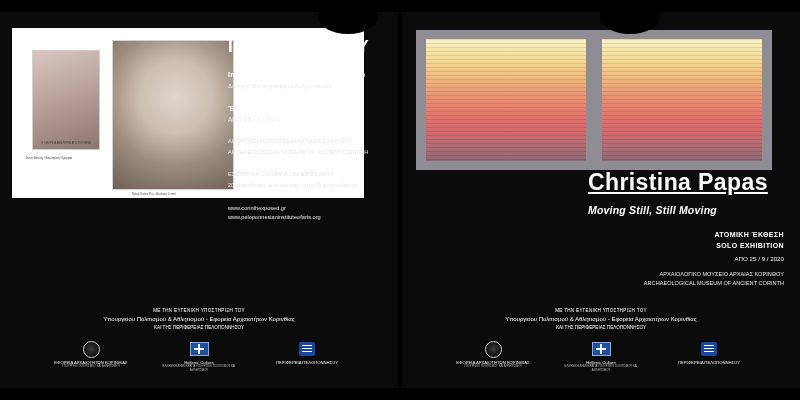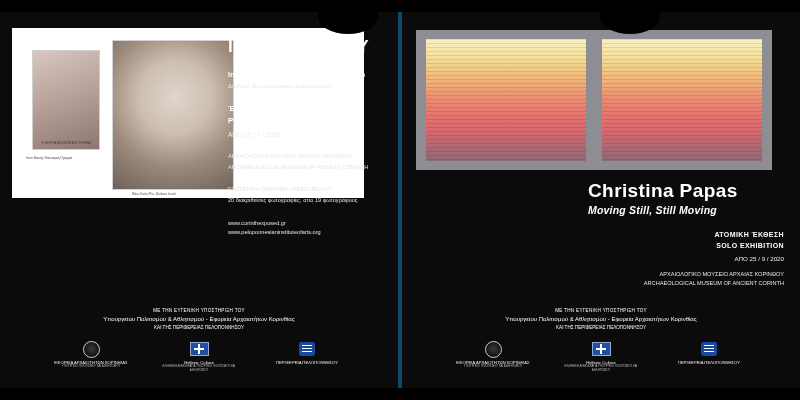--- a/index.html
+++ b/index.html
@@ -5,21 +5,21 @@
   html,body{margin:0;padding:0;}
   body{
     width:800px;height:400px;
     background:#ffffff;
     font-family:"Liberation Sans", sans-serif;
     overflow:hidden;
   }
   .stage{
     position:relative;
     width:800px;height:400px;
-    background:#0c4a6e;
+    background:#000000;
   }
   
   .bar-top{position:absolute;left:0;top:0;width:800px;height:12px;background:#000;}
   .bar-bottom{position:absolute;left:0;bottom:0;width:800px;height:12px;background:#000;}
 
   
   .poster-left{
     position:absolute;left:0;top:12px;width:398px;height:376px;
     background:#0b0b0b;
     overflow:hidden;
@@ -93,22 +93,22 @@
         rgba(0,0,0,0.10) 0px, rgba(0,0,0,0.10) 1px,
         rgba(255,255,255,0.0) 1px, rgba(255,255,255,0.0) 4px),
       linear-gradient(to bottom,
         #f7f0c8 0%, #f6e7a8 10%, #f3d58d 20%,
         #f0b97c 32%, #ec9a74 44%, #e8806f 56%,
         #e1716c 66%, #d4686c 76%, #b86a72 86%, #8e6a77 100%);
   }
   .rp-art .panel.left{left:10px;width:160px;}
   .rp-art .panel.right{left:186px;width:160px;}
   .rp-name{
-    position:absolute;left:186px;top:168px;width:200px;
-    color:#ffffff;font-size:19px;font-weight:bold;letter-spacing:.4px;
+    position:absolute;left:186px;top:157px;width:200px;
+    color:#ffffff;font-size:23px;font-weight:bold;letter-spacing:.4px;text-decoration:underline;
   }
   .rp-tag{
     position:absolute;left:186px;top:192px;width:200px;
     color:#ffffff;font-size:10.5px;font-weight:bold;letter-spacing:.2px;font-style:italic;
   }
   .rp-block{
     position:absolute;right:16px;top:218px;width:240px;text-align:right;color:#ffffff;
   }
   .rp-solo-gr{font-size:7px;font-weight:bold;letter-spacing:.4px;line-height:1.5;}
   .rp-solo-en{font-size:7px;font-weight:bold;letter-spacing:.4px;line-height:1.5;}
@@ -180,21 +180,20 @@
       <div class="img-b"></div>
       <div class="sidetext">Inner Beauty / Εσωτερική Ομορφιά</div>
       <div class="credit">Nikos Kotsis Pia  -  Barbara Liverti</div>
     </div>
 
     <div class="lp-text">
       <div class="lp-title">INNER BEAUTY</div>
       <div class="lp-sub">International Photography Competition</div>
       <div class="lp-sub-gr">Διεθνής Φωτογραφικός Διαγωνισμός</div>
       <div class="lp-h2">ΈΚΘΕΣΗ ΦΩΤΟΓΡΑΦΙΑΣ</div>
-      <div class="lp-h2b">PHOTOGRAPHY EXHIBITION</div>
       <div class="lp-date">ΑΠΟ 25 / 9 / 2020</div>
       <div class="lp-venue">ΑΡΧΑΙΟΛΟΓΙΚΟ ΜΟΥΣΕΙΟ ΑΡΧΑΙΑΣ ΚΟΡΙΝΘΟΥ</div>
       <div class="lp-venue" style="margin-top:-12px;">ARCHAEOLOGICAL MUSEUM OF ANCIENT CORINTH</div>
       <div class="lp-sec">ΕΣΩΤΕΡΙΚΗ ΟΜΟΡΦΙΑ / INNER BEAUTY</div>
       <div class="lp-sec" style="margin-top:-12px;">20 διακριθείσες φωτογραφίες, από 19 φωτογράφους</div>
       <div class="lp-url">www.corinthexposed.gr</div>
       <div class="lp-url">www.peloponnesianinstituteofarts.org</div>
     </div>
 
     <div class="footer">

